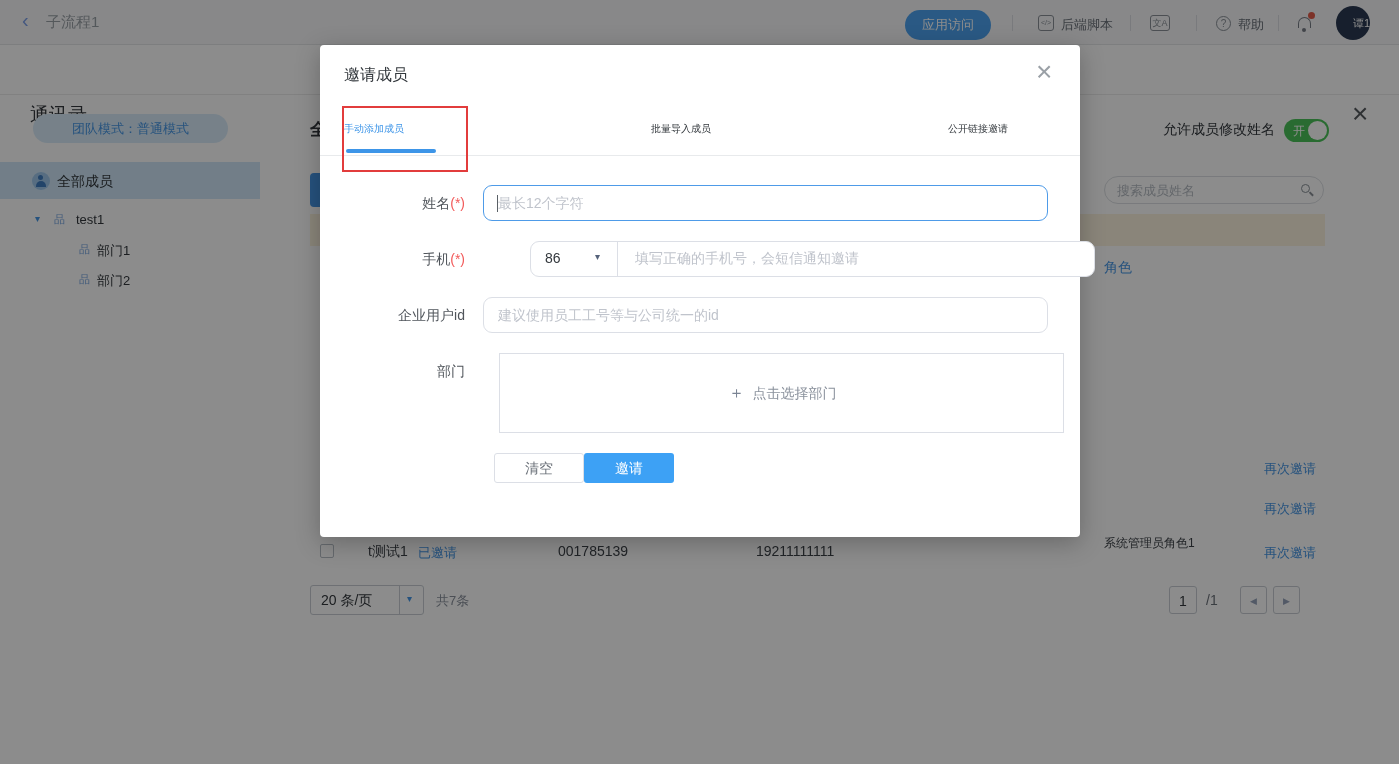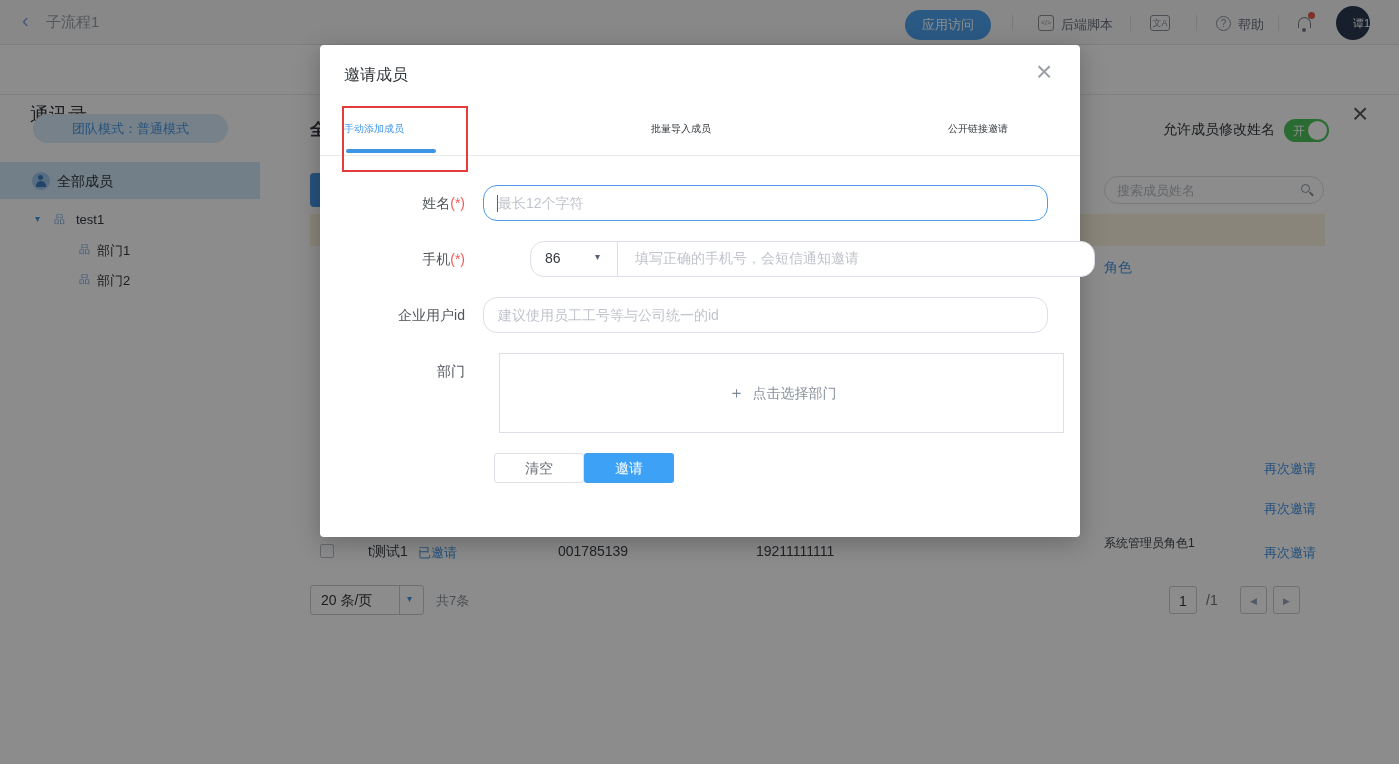--- a/index.html
+++ b/index.html
@@ -62,21 +62,21 @@
   .mask { left:0; top:0; width:1399px; height:764px; background:rgba(0,0,0,0.45); z-index:10; }
   .modal { left:320px; top:45px; width:760px; height:492px; background:#fff; border-radius:4px; box-shadow:0 6px 24px rgba(0,0,0,0.25); z-index:20; }
   .m-title { left:24px; top:20px; font-size:16px; color:#33383d; }
   .m-close { left:716px; top:11px; font-size:28px; color:#9aa0a6; cursor:pointer; }
   .m-tabs-line { left:0; top:110px; width:760px; height:1px; background:#e8eaec; }
   .m-tab { top:77px; font-size:10px; color:#33383d; cursor:pointer; }
   .m-tab.active { color:#3d95e8; }
   .m-underline { left:26px; top:104px; width:90px; height:4px; border-radius:2px; background:#3d95e8; }
   .f-label { width:145px; text-align:right; font-size:14px; color:#50555b; }
   .req { color:#f25a5a; }
-  .f-input { left:163px; width:565px; height:36px; border:1px solid #dcdfe6; border-radius:14px; background:#fff;padding-left:36px; }
+  .f-input { left:163px; width:565px; height:36px; border:1px solid #dcdfe6; border-radius:9px; background:#fff;padding-left:36px; }
   .f-input input { position:absolute; left:14px; top:1px; width:530px; height:32px; border:none; outline:none; font-size:14px; color:#333; background:transparent; font-family:inherit; }
   .f-input input::placeholder { color:#c0c4cc; }
   .focused { border-color:#4e9be8; }
   .cursor-bar { left:13px; top:9px; width:1px; height:17px; background:#5a6066; }
   .cc-seg { left:0; top:0; width:87px; height:34px; border-right:1px solid #dcdfe6; }
   .cc-txt { left:14px; top:8px; font-size:14px; color:#33383d; }
   .cc-caret { left:64px; top:9px; font-size:10px; color:#55627a; }
   .phone-ph { left:104px; top:8px; font-size:14px; color:#c0c4cc; }
   .dept-box { left:163px; top:308px; width:565px; height:80px; border:1px solid #dcdfe6; border-radius:0; cursor:pointer;margin-left:16px; }
   .dept-inner { left:0; top:29px; width:565px; text-align:center; font-size:14px; color:#8a919c; }

